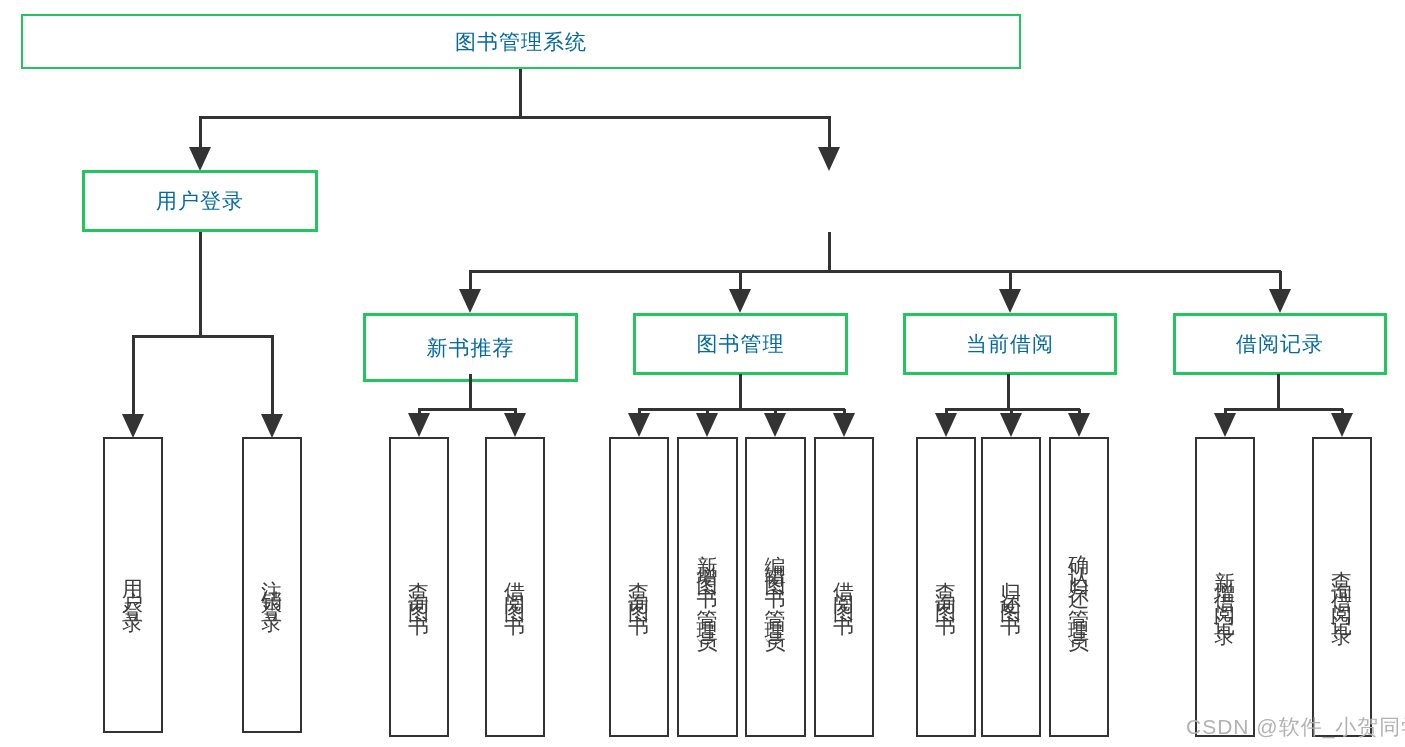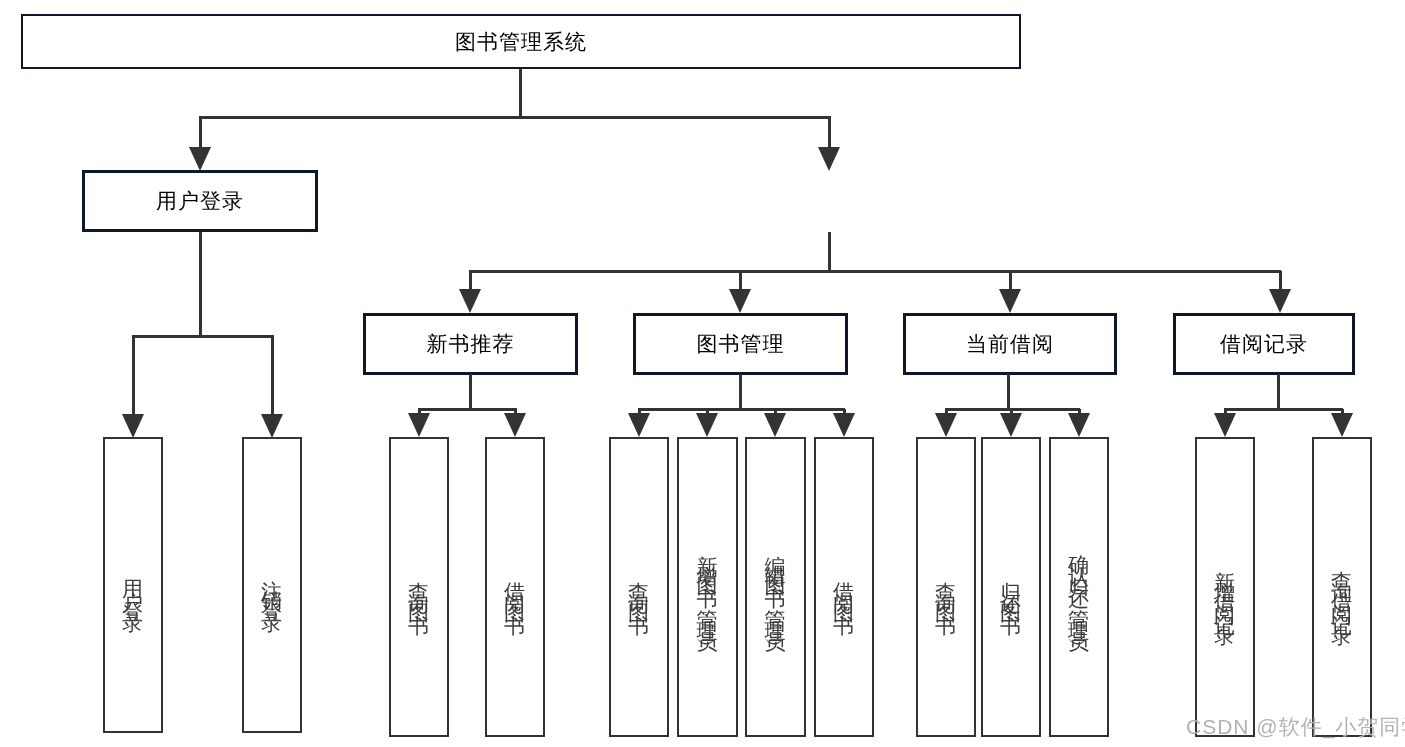--- a/index.html
+++ b/index.html
@@ -2,23 +2,23 @@
 <html><head>
 <meta charset="utf-8">
 <style>
   html,body{margin:0;padding:0;background:#ffffff;}
   .canvas{
     position:relative;width:1405px;height:747px;background:#ffffff;overflow:hidden;
     font-family:"Liberation Sans","DejaVu Sans",sans-serif;
   }
   
   .box{
-    position:absolute;box-sizing:border-box;border:3px solid #0f172a;background:#ffffff;
+    position:absolute;box-sizing:border-box;border:3px solid #22c55e;background:#ffffff;
     display:flex;align-items:center;justify-content:center;
-    font-size:21px;color:#000000;letter-spacing:1px;
+    font-size:21px;color:#0369a1;letter-spacing:1px;
   }
   .box.thin{border-width:2px;}
   
   .vbox{
     position:absolute;box-sizing:border-box;border:2px solid #333333;background:#ffffff;
     display:flex;align-items:center;justify-content:center;
   }
   .vbox span{
     writing-mode:vertical-rl;text-orientation:mixed;
     font-size:21px;line-height:1;letter-spacing:11px;color:#3c3c3c;
@@ -65,30 +65,30 @@
   <div class="hline" style="left:469px;top:270px;width:812px;"></div>
   <div class="vline" style="left:469px;top:271px;height:20px;"></div>
   <div class="ah" style="left:459px;top:289px;"></div>
   <div class="vline" style="left:739px;top:271px;height:20px;"></div>
   <div class="ah" style="left:729px;top:289px;"></div>
   <div class="vline" style="left:1009px;top:271px;height:20px;"></div>
   <div class="ah" style="left:999px;top:289px;"></div>
   <div class="vline" style="left:1279px;top:271px;height:20px;"></div>
   <div class="ah" style="left:1269px;top:289px;"></div>
 
-  <div class="box" style="left:363px;top:313px;width:215px;height:62px;">
+  <div class="box" style="left:363px;top:313px;width:215px;height:69px;">
     <span>新书推荐</span>
   </div>
   <div class="box" style="left:633px;top:313px;width:215px;height:62px;">
     <span>图书管理</span>
   </div>
   <div class="box" style="left:903px;top:313px;width:214px;height:62px;">
     <span>当前借阅</span>
   </div>
-  <div class="box" style="left:1173px;top:313px;width:182px;height:62px;">
+  <div class="box" style="left:1173px;top:313px;width:214px;height:62px;">
     <span>借阅记录</span>
   </div>
 
   <div class="vline" style="left:469px;top:374px;height:37px;"></div>
   <div class="hline" style="left:418px;top:408px;width:99px;"></div>
   <div class="vline" style="left:418px;top:409px;height:8px;"></div>
   <div class="ah" style="left:408px;top:413px;"></div>
   <div class="vline" style="left:514px;top:409px;height:8px;"></div>
   <div class="ah" style="left:504px;top:413px;"></div>
 

